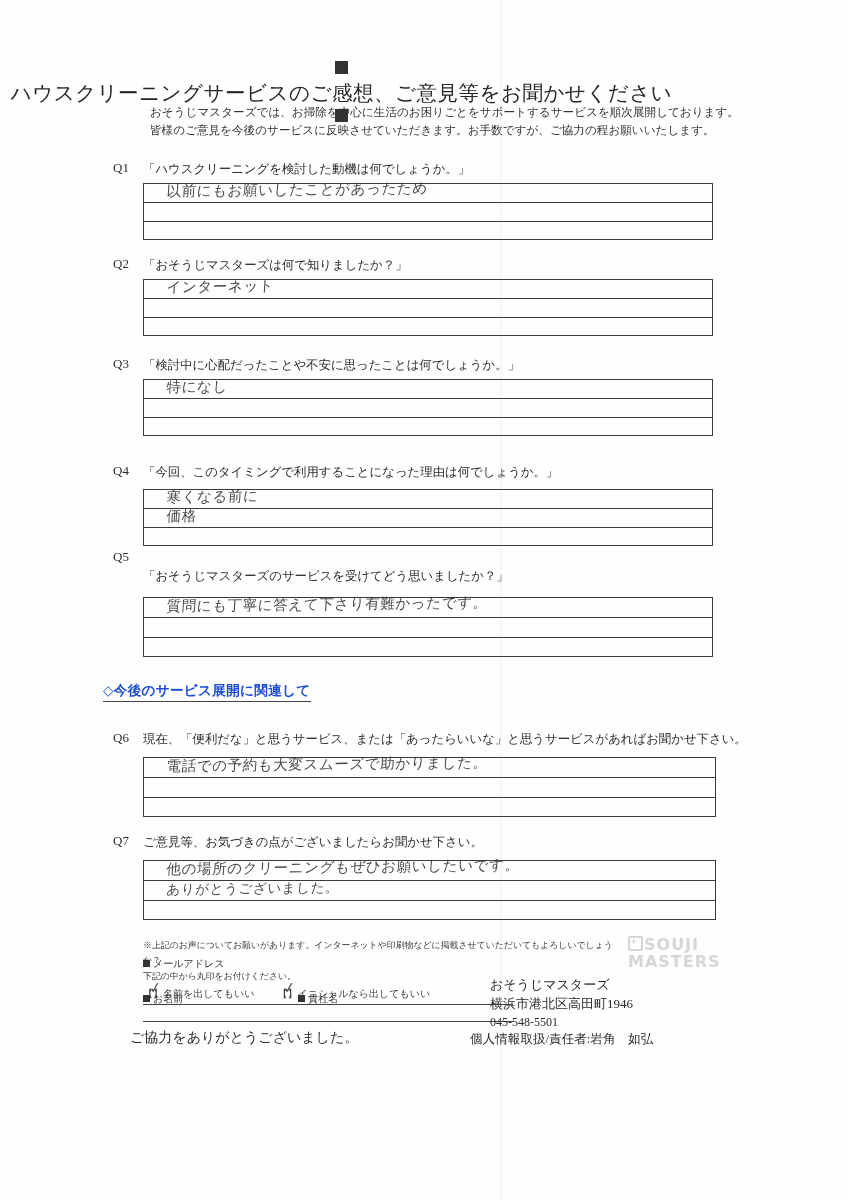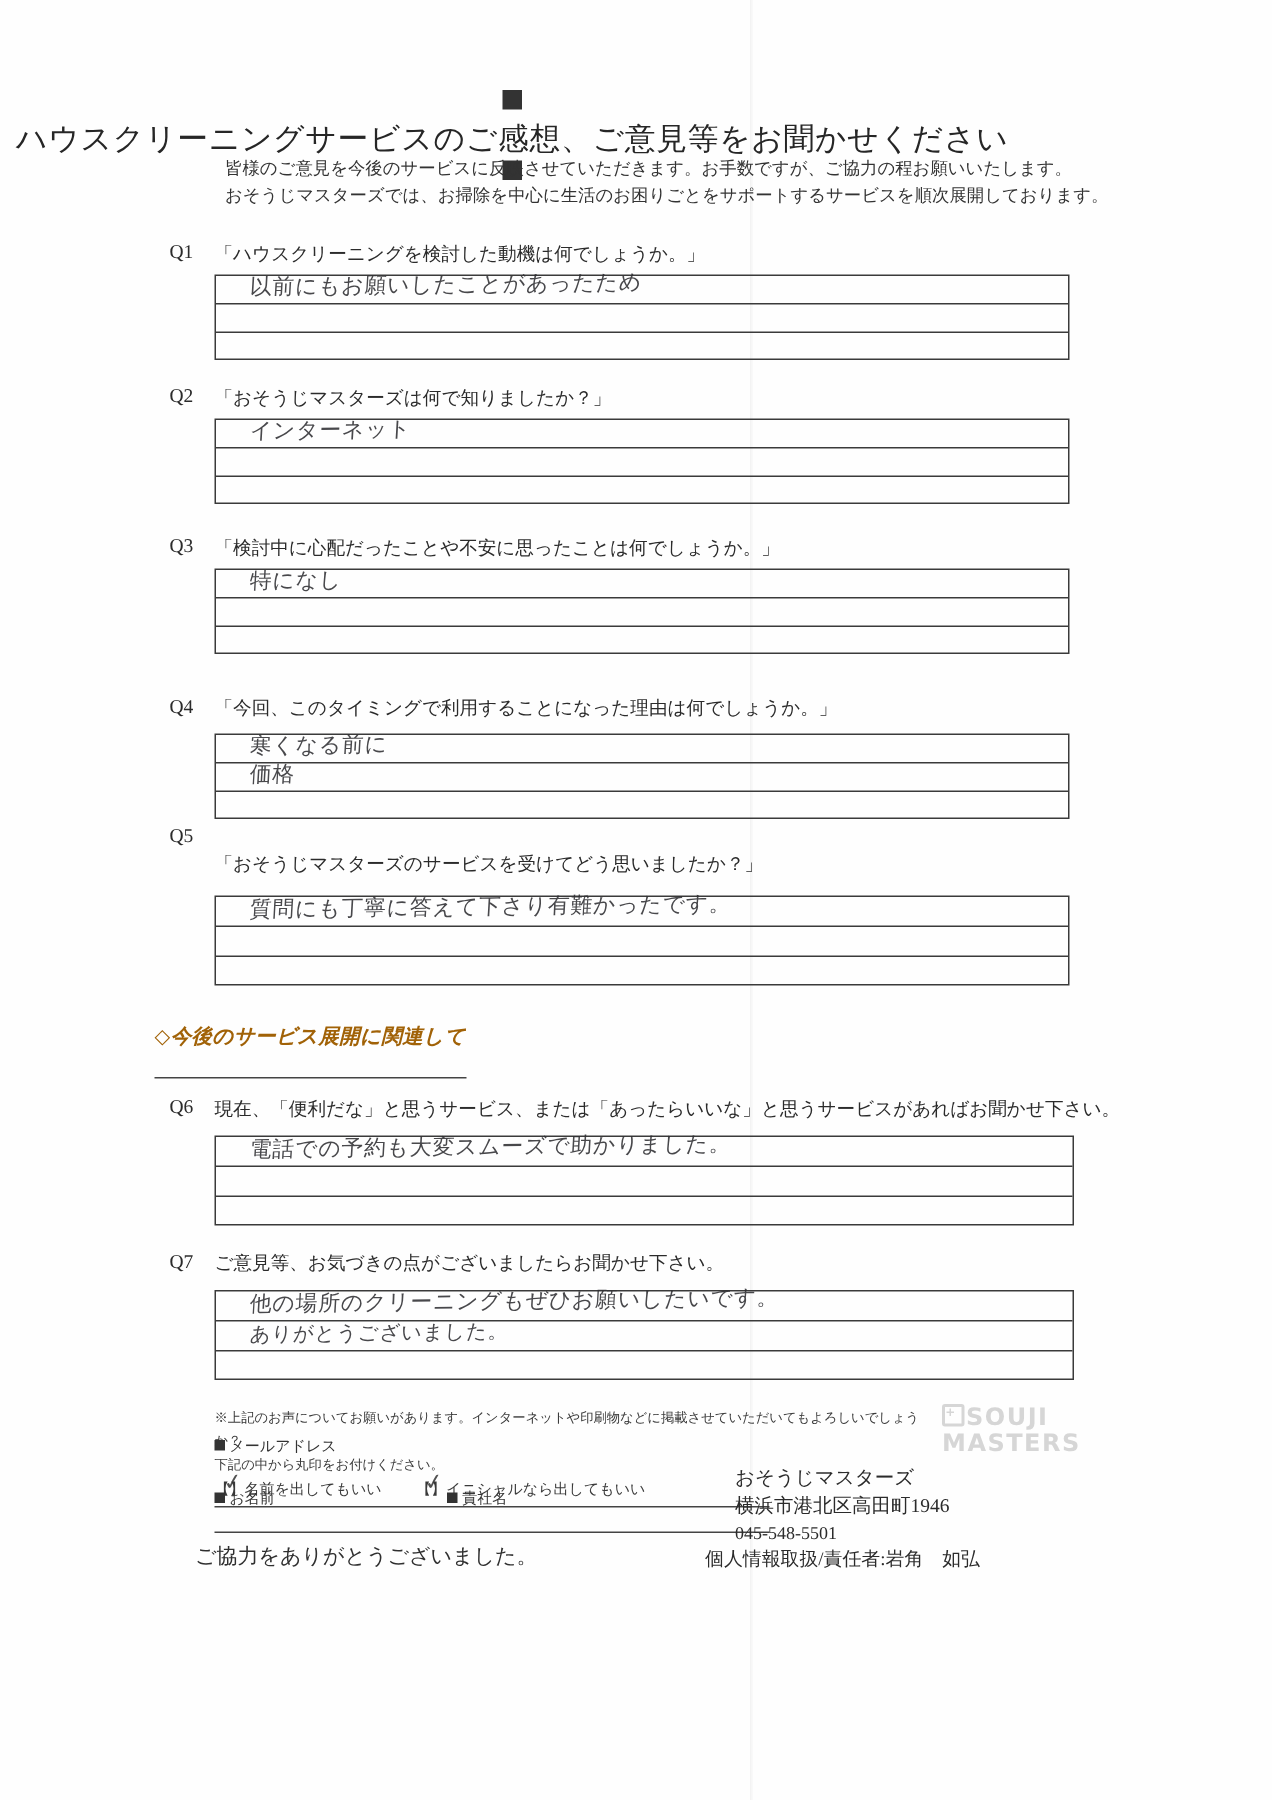--- a/index.html
+++ b/index.html
@@ -105,25 +105,24 @@
     opacity: 0.88;
   }
   .hand.small { font-size: 13.5px; }
 
   
   .section-head {
     position: absolute;
     left: 103px;
     top: 682px;
     font-size: 13.6px;
-    font-style: italic;
     font-weight: bold;
-    color: #a16207;
+    color: #1d4ed8;
     border-bottom: 1.3px solid #444;
-    padding-bottom: 18px;
+    padding-bottom: 1px;
     letter-spacing: 0.3px;
   }
 
   
   .note-block {
     position: absolute;
     left: 143px;
     top: 938px;
     width: 480px;
     font-size: 8.9px;
@@ -233,22 +232,22 @@
   <div class="scan-seam"></div>
   <div class="scan-seam b"></div>
 
   <div class="title-row">
     <span class="sq"></span>
     <span class="title-text">ハウスクリーニングサービスのご感想、ご意見等をお聞かせください</span>
     <span class="sq"></span>
   </div>
 
   <div class="intro">
+    <div>おそうじマスターズでは、お掃除を中心に生活のお困りごとをサポートするサービスを順次展開しております。</div>
     <div>皆様のご意見を今後のサービスに反映させていただきます。お手数ですが、ご協力の程お願いいたします。</div>
-    <div>おそうじマスターズでは、お掃除を中心に生活のお困りごとをサポートするサービスを順次展開しております。</div>
   </div>
 
   <div class="qblock">
     <div class="qlabel" style="top:160px">Q1</div>
     <div class="qtext" style="top:161px">「ハウスクリーニングを検討した動機は何でしょうか。」</div>
     <div class="answer-box" style="top:183px; width:570px; height:57px">
       <div class="rule" style="height:19px">
         <span class="hand">以前にもお願いしたことがあったため</span>
       </div>
       <div class="rule" style="height:19px">

